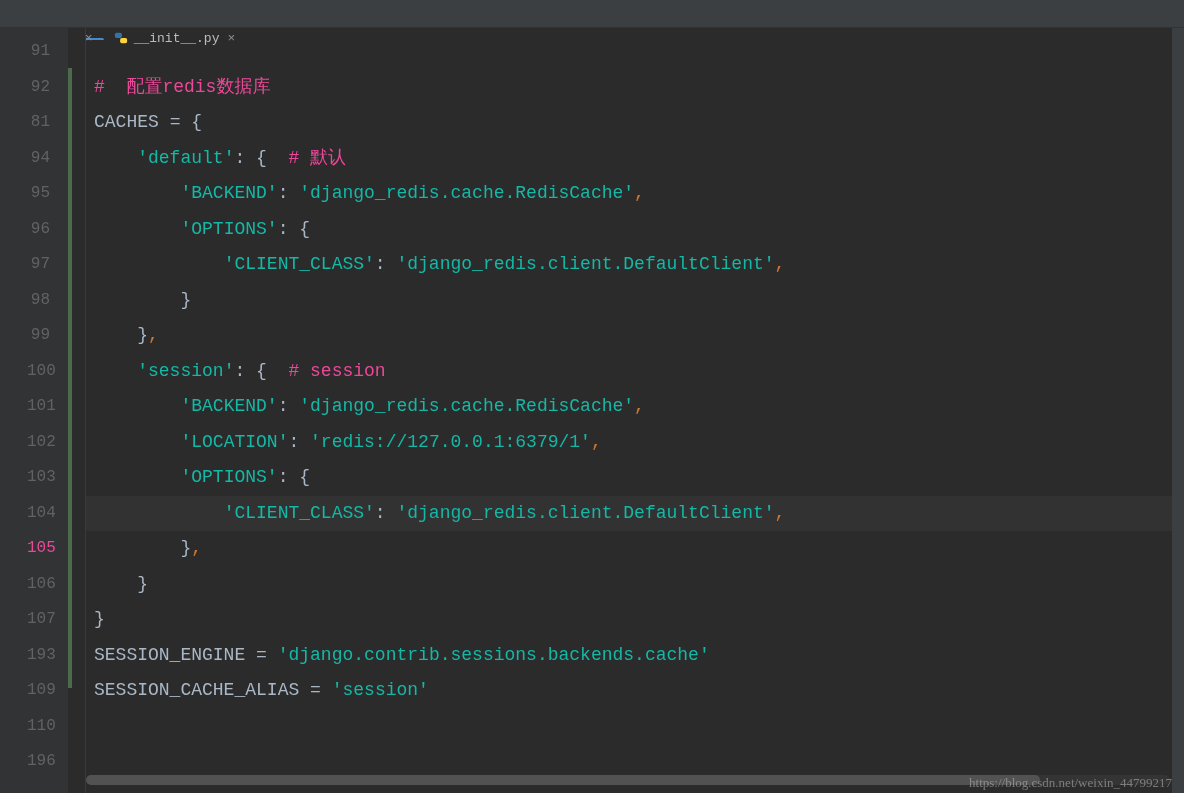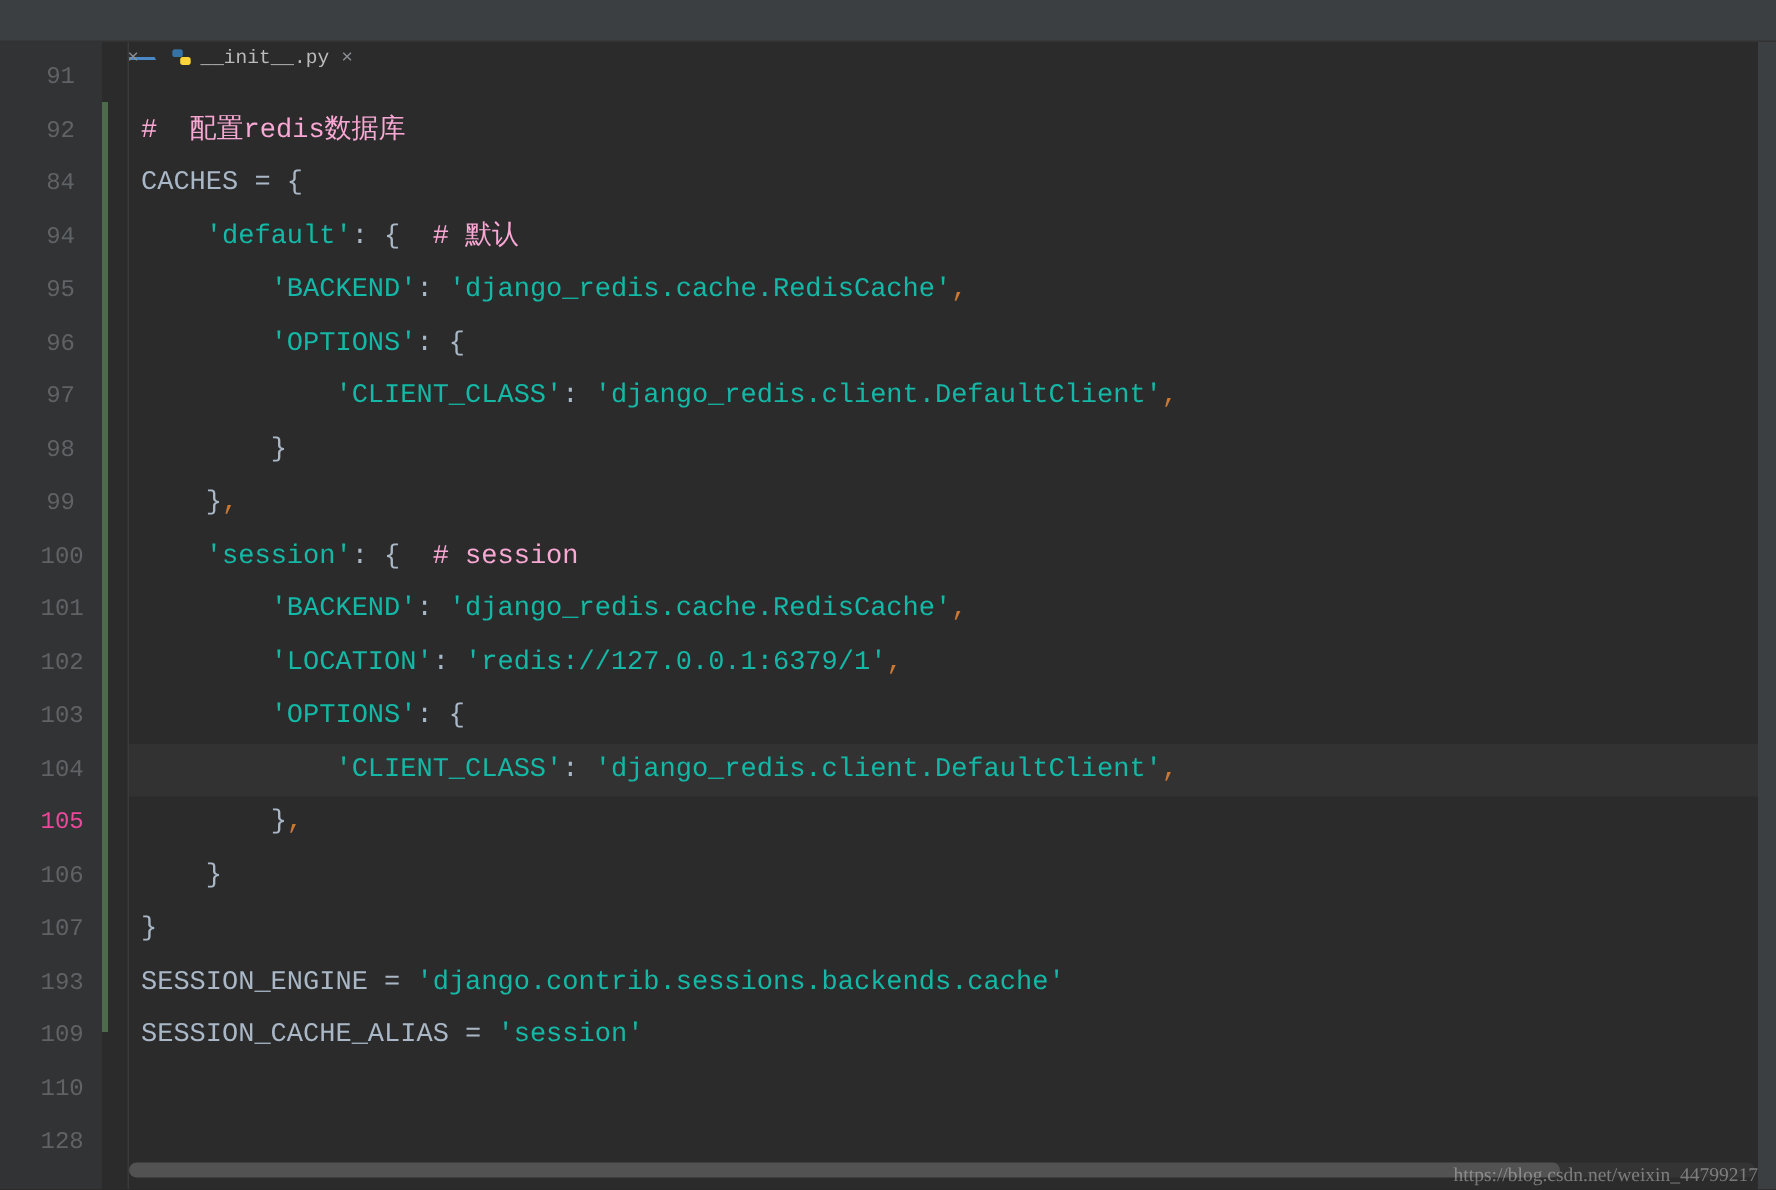--- a/index.html
+++ b/index.html
@@ -94,21 +94,21 @@
     height: 35.5px;
     line-height: 35.5px;
     white-space: pre;
     position: relative;
   }
   .line.highlight {
     background: #323232;
     margin-left: -8px;
     padding-left: 8px;
   }
-  .cmt { color: #f9a8d4; }
+  .cmt { color: #ec4899; }
   .kw  { color: #A9B7C6; }
   .str { color: #14b8a6; }
   .op  { color: #A9B7C6; }
   .br  { color: #A9B7C6; }
   .cm  { color: #CC7832; }
   .watermark {
     position: absolute;
     right: 12px;
     bottom: 2px;
     font-size: 13px;
@@ -162,39 +162,39 @@
     </span>
     <span>__init__.py</span>
     <span class="close-x">×</span>
   </div>
 </div>
 
 <div class="editor-wrap">
   <div class="gutter" id="gutter">
       <div class="ln">91</div>
       <div class="ln">92</div>
-      <div class="ln">84</div>
+      <div class="ln">81</div>
       <div class="ln">94</div>
       <div class="ln">95</div>
       <div class="ln">96</div>
       <div class="ln">97</div>
       <div class="ln">98</div>
       <div class="ln">99</div>
       <div class="ln">100</div>
       <div class="ln">101</div>
       <div class="ln">102</div>
       <div class="ln">103</div>
       <div class="ln">104</div>
       <div class="ln current">105</div>
       <div class="ln">106</div>
       <div class="ln">107</div>
       <div class="ln">193</div>
       <div class="ln">109</div>
       <div class="ln">110</div>
-      <div class="ln">128</div>
+      <div class="ln">196</div>
     </div>
   <div class="fold-strip">
     <div class="mod-bar"></div>
   </div>
   <div class="code-area">
     <div class="line"><span></span></div>
     <div class="line"><span></span><span class="cmt">#  配置redis数据库</span></div>
     <div class="line"><span></span><span class="kw">CACHES </span><span class="op">=</span><span class="br"> {</span></div>
     <div class="line"><span>    </span><span class="str">'default'</span><span class="br">: {  </span><span class="cmt"># 默认</span></div>
     <div class="line"><span>        </span><span class="str">'BACKEND'</span><span class="br">: </span><span class="str">'django_redis.cache.RedisCache'</span><span class="cm">,</span></div>

